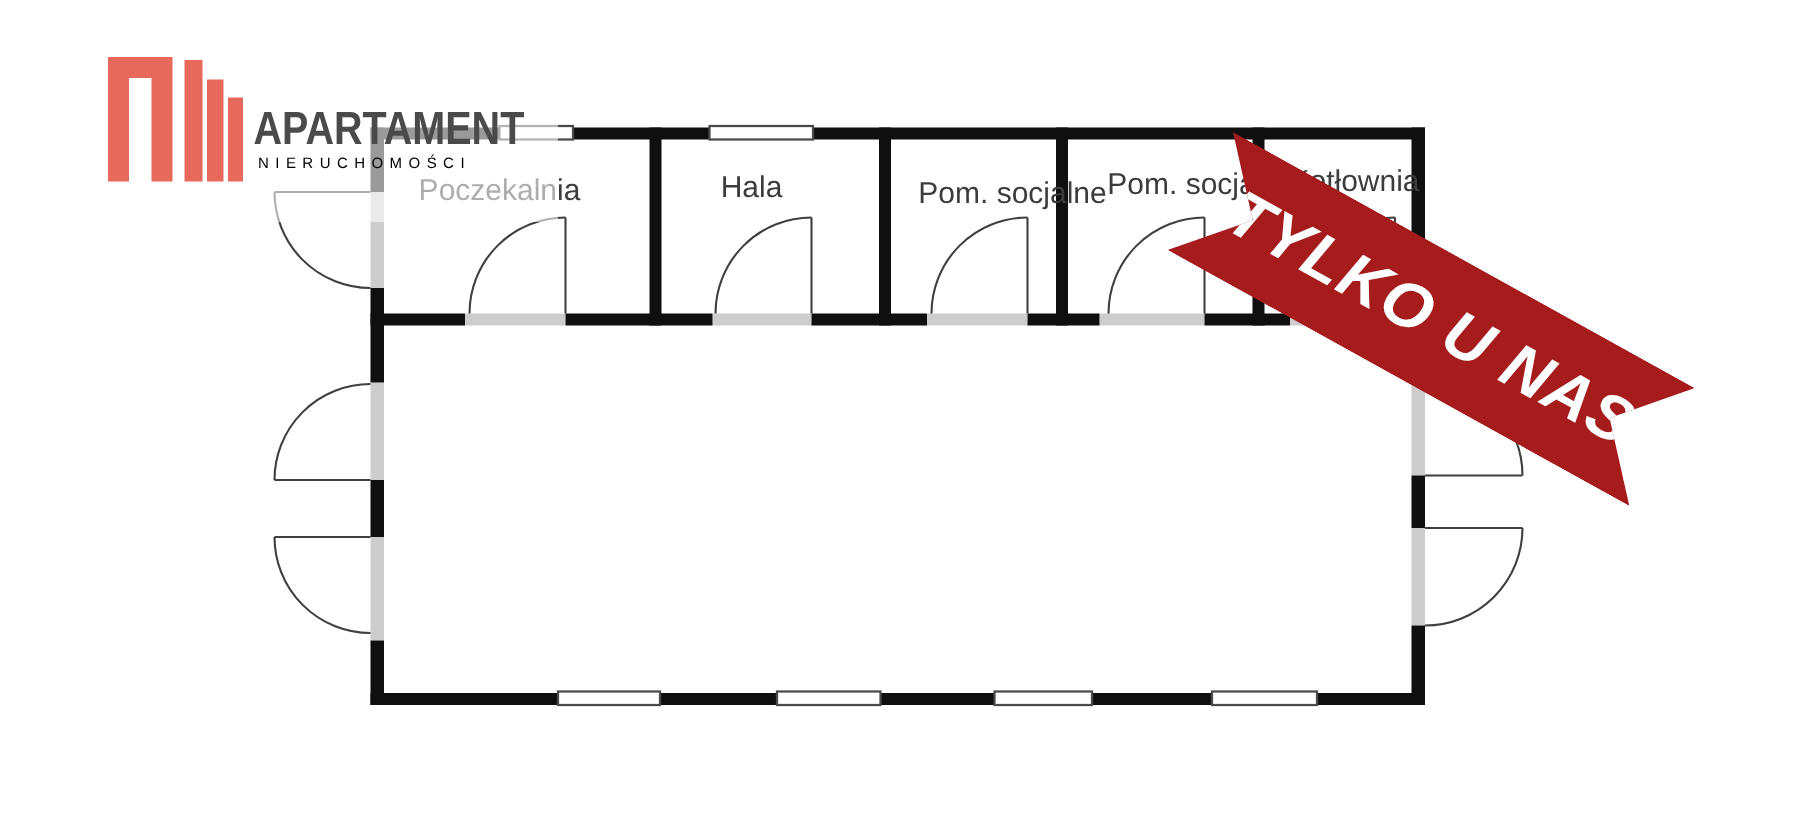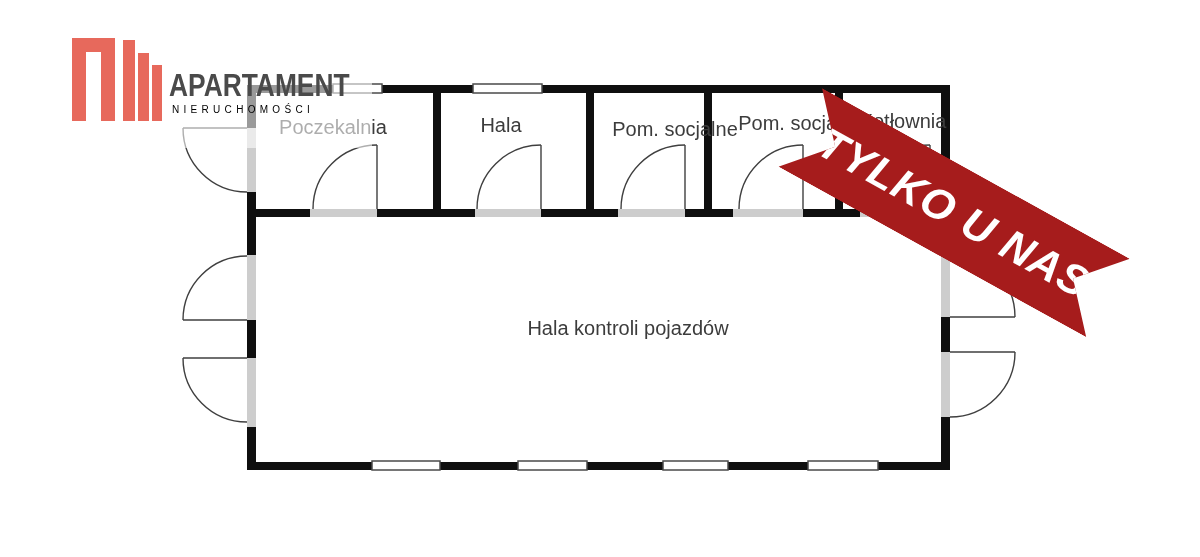--- a/index.html
+++ b/index.html
@@ -129,21 +129,20 @@
       <path d="M1015 352 A65 65 0 0 1 950 417"></path>
         <line x1="950" y1="352" x2="1015" y2="352"></line>
     </g>
   </svg>
 
   <div class="room-label" style="left:310px; top:116px;">Poczekalnia</div>
   <div class="room-label" style="left:478px; top:114px;">Hala</div>
   <div class="room-label" style="left:652px; top:118px;">Pom. socjalne</div>
   <div class="room-label" style="left:778px; top:112px;">Pom. socjalne</div>
   <div class="room-label" style="left:880px; top:110px;">Kotłownia</div>
-  <div class="room-label" style="left:605px; top:317px;">Hala kontroli pojazdów</div>
 
   <div class="logo-overlay"></div>
 
   <div class="logo">
     <svg class="logo-icon" width="95" height="84" viewBox="0 0 95 84">
       <g fill="var(--accent-color, #E7695C)">
         <path d="M0 0 H43 V83 H29 V14 H14 V83 H0 Z"></path>
         <rect x="51" y="2" width="12" height="81"></rect>
         <rect x="66" y="15" width="11" height="68"></rect>
         <rect x="80" y="27" width="10" height="56"></rect>

